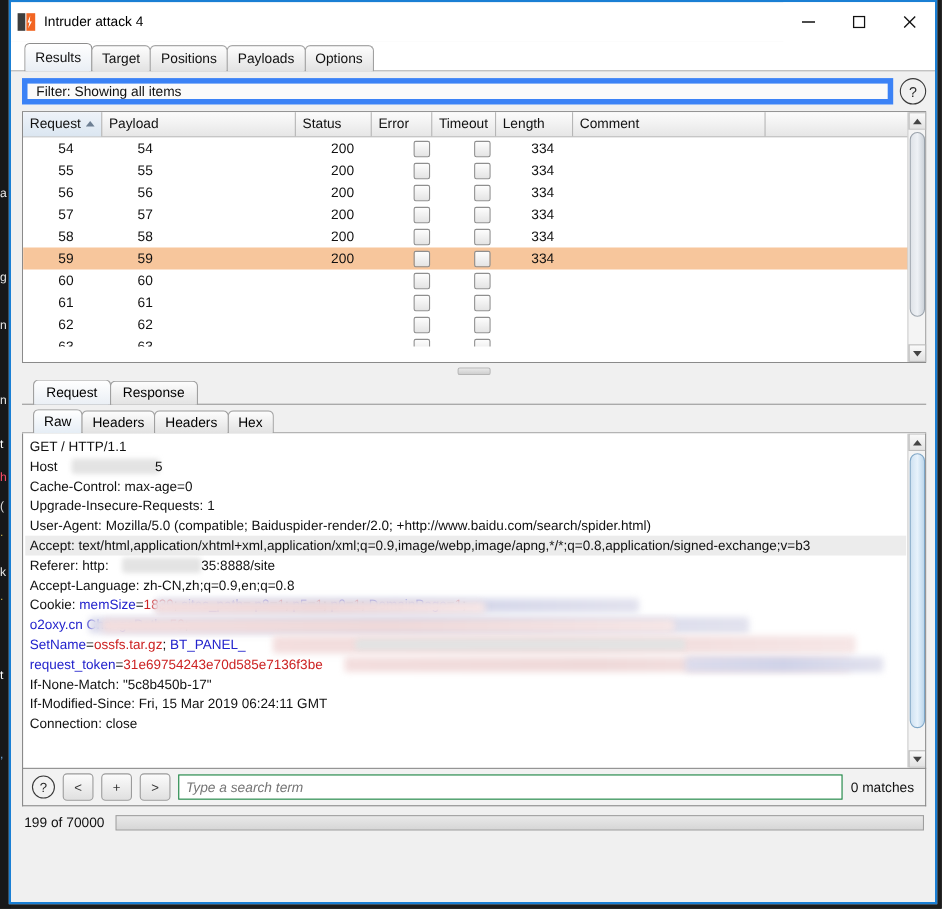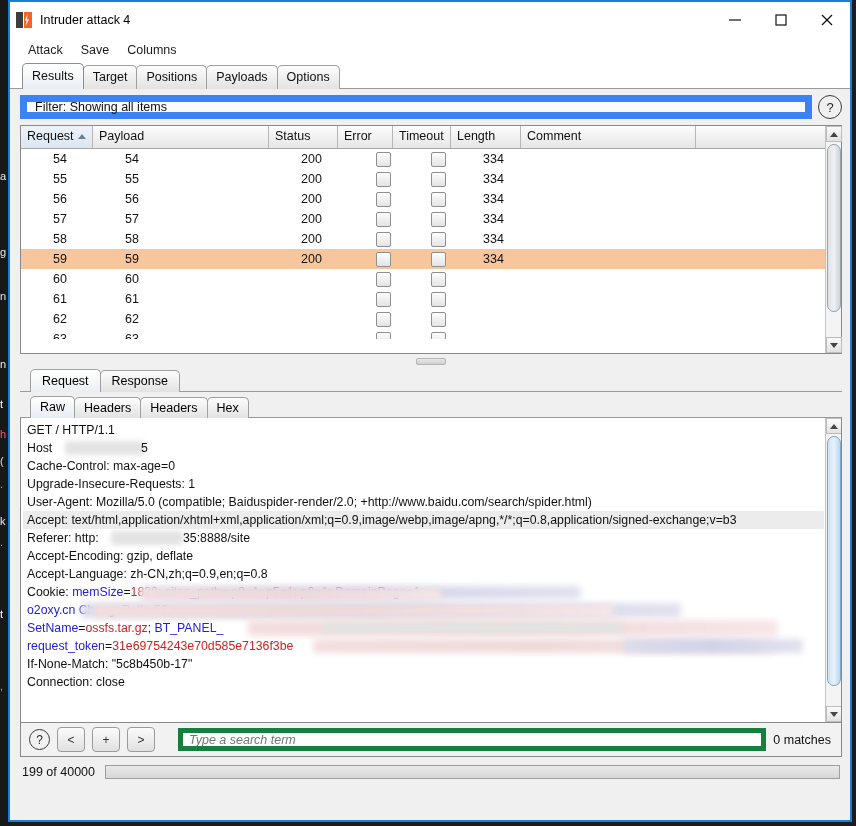--- a/index.html
+++ b/index.html
@@ -159,21 +159,21 @@
   #filterrow {
     display: flex;
     align-items: center;
     padding: 6px 8px 4px 10px;
     gap: 6px;
   }
   #filterbox {
     flex: 1;
     height: 24px;
     background: #fafafa;
-    border: 7px solid #3b82f6;
+    border: 5px solid #3b82f6;
     display: flex;
     align-items: center;
     padding-left: 8px;
     font-size: 12.5px;
     color: #111;
     box-sizing: border-box;
   }
   .help-circle {
     width: 22px; height: 22px;
     border-radius: 50%;
@@ -450,29 +450,28 @@
     border: 1px solid #9b9b9b;
     border-radius: 4px;
     background: linear-gradient(to bottom,#fbfbfb,#e0e0e0);
     display: flex; align-items: center; justify-content: center;
     font-size: 12px;
     color: #333;
   }
   #searchinput {
     flex: 1;
     height: 23px;
-    border: 5px solid #15803d;
+    border: 1px solid #15803d;
     background: #fff;
     font-size: 12.5px;
     font-style: italic;
     color: #9a9a9a;
     line-height: 21px;
     padding-left: 6px;
     box-sizing: border-box;
-    margin-left: 16px;
   }
   #matches {
     font-size: 12.5px;
     color: #111;
     padding-right: 2px;
   }
 
   
   #statusbar {
     display: flex;
@@ -535,25 +534,20 @@
       </div>
       <div class="wbtn">
         <svg width="12" height="12">
             <line x1="1" y1="1" x2="11" y2="11" stroke="#111" stroke-width="1.2"></line>
             <line x1="11" y1="1" x2="1" y2="11" stroke="#111" stroke-width="1.2"></line>
           </svg>
       </div>
     </div>
   </div>
 
-  <div id="menubar">
-    <div class="menu-item">Attack</div>
-    <div class="menu-item">Save</div>
-    <div class="menu-item">Columns</div>
-  </div>
 
   <div id="tabstrip">
     <div class="mtab active">Results</div>
     <div class="mtab">Target</div>
     <div class="mtab">Positions</div>
     <div class="mtab">Payloads</div>
     <div class="mtab">Options</div>
   </div>
 
   <div id="content">
@@ -741,27 +735,27 @@
 
     <div id="rawwrap">
       <div id="rawtext">
           <div class="rline">GET / HTTP/1.1</div>
           <div class="rline">Host<div class="blur white" style="left: 42px; width: 80px; top: 2px; height: 14px;"></div><span style="position: absolute; left: 118px; top: 0px;">5</span></div>
           <div class="rline">Cache-Control: max-age=0</div>
           <div class="rline">Upgrade-Insecure-Requests: 1</div>
           <div class="rline">User-Agent: Mozilla/5.0 (compatible; Baiduspider-render/2.0; +http://www.baidu.com/search/spider.html)</div>
           <div class="rline hl">Accept: text/html,application/xhtml+xml,application/xml;q=0.9,image/webp,image/apng,*/*;q=0.8,application/signed-exchange;v=b3</div>
           <div class="rline">Referer: http:<div class="blur white" style="left: 88px; width: 72px; top: 2px; height: 14px;"></div><span style="position: absolute; left: 160px; top: 0px;">35:8888/site</span></div>
-          <div class="rline">Accept-Encoding: gzip, deflate</div>
           <div class="rline">Accept-Language: zh-CN,zh;q=0.9,en;q=0.8</div>
           <div class="rline"><span>Cookie: </span><span class="k-blue">memSize</span><span>=</span><span class="k-red">1839</span><span>; </span><span class="k-blue">sites_path</span><span>=</span><span>                                                     </span><span class="k-blue">p8</span><span>=</span><span class="k-red">1</span><span>; </span><span class="k-blue">p5</span><span>=</span><span class="k-red">1</span><span>; </span><span class="k-blue">p0</span><span>=</span><span class="k-red">1</span><span>; </span><span class="k-blue">DomainPage</span><span>=</span><span class="k-red">1</span><span>;</span><div class="blur bluegrey" style="left: 118px; width: 440px; top: 3px; height: 13px;"></div><div class="blur pink" style="left: 118px; width: 300px; top: 6px; height: 11px;"></div></div>
           <div class="rline"><span class="k-blue">o2oxy.cn</span><span>                                                                             </span><span class="k-blue">ChangePath</span><span>=</span><span class="k-red">59</span><span>;</span><div class="blur bluegrey" style="left: 58px; width: 600px; top: 2px; height: 15px;"></div><div class="blur pink" style="left: 70px; width: 520px; top: 4px; height: 12px;"></div></div>
           <div class="rline"><span class="k-blue">SetName</span><span>=</span><span class="k-red">ossfs.tar.gz</span><span>; </span><span class="k-blue">BT_PANEL_</span><span>                                                                   </span><span class="k-blue"></span><div class="blur pink" style="left: 225px; width: 530px; top: 1px; height: 16px;"></div><div class="blur white" style="left: 300px; width: 300px; top: 4px; height: 10px;"></div></div>
           <div class="rline"><span class="k-blue">request_token</span><span>=</span><span class="k-red">31e69754243e70d585e7136f3be</span><div class="blur pink" style="left: 290px; width: 460px; top: 2px; height: 14px;"></div><div class="blur bluegrey" style="left: 600px; width: 180px; top: 2px; height: 14px;"></div></div>
           <div class="rline">If-None-Match: "5c8b450b-17"</div>
+          <div class="rline">If-Modified-Since: Fri, 15 Mar 2019 06:24:11 GMT</div>
           <div class="rline">Connection: close</div>
         </div>
       <div class="vscroll" style="height:100%">
         <div class="arrow">
             <div class="tri-up"></div>
           </div>
         <div class="track" style="top:16px;bottom:16px;"></div>
         <div class="vthumb blue" style="top:18px;height:250px;"></div>
         <div class="arrow" style="position:absolute;bottom:0;left:0">
             <div class="tri-dn"></div>
@@ -772,18 +766,18 @@
     <div id="searchbar">
       <div class="help-circle" style="width:19px;height:19px;font-size:12px;background:#f2f2f2">?</div>
       <div class="sbtn">&lt;</div>
       <div class="sbtn">+</div>
       <div class="sbtn">&gt;</div>
       <input id="searchinput" type="text" placeholder="Type a search term" style="">
       <div id="matches">0 matches</div>
     </div>
 
     <div id="statusbar">
-      <div id="statuslabel">199 of 40000</div>
+      <div id="statuslabel">199 of 70000</div>
       <div id="progress"></div>
     </div>
 
   </div>
 </div>
 
 </body></html>

